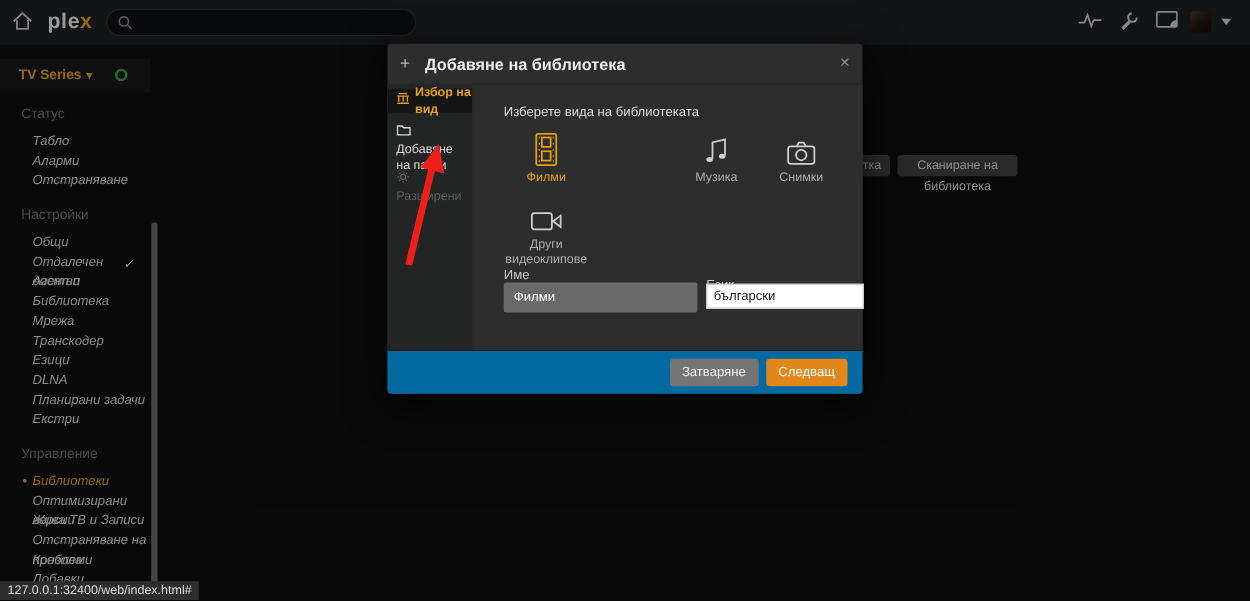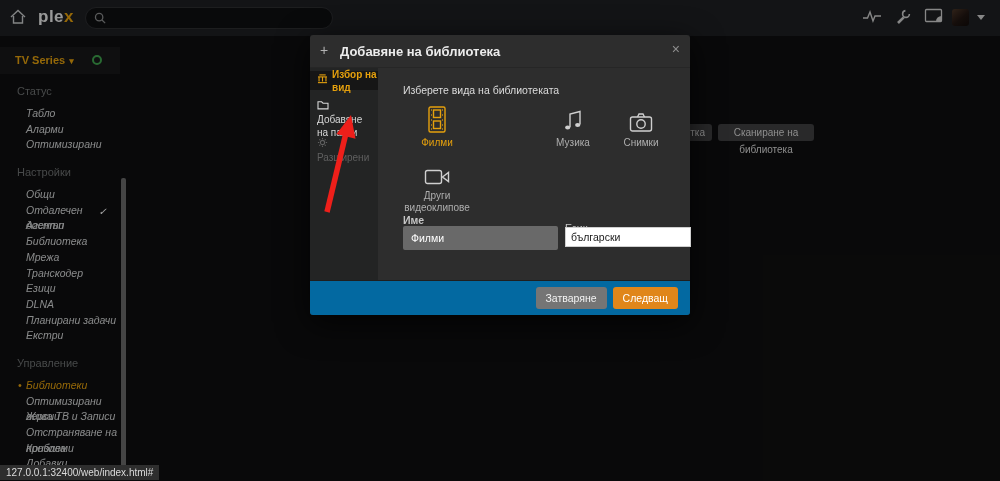--- a/index.html
+++ b/index.html
@@ -64,21 +64,21 @@
   .dlg-body{position:absolute;left:68px;top:33px;width:312px;height:212px;background:#2d2d2d;}
   .dlg-prompt{position:absolute;left:25px;top:16px;font-size:10.5px;color:#dcdcdc;}
   .type{position:absolute;width:68px;text-align:center;font-size:10px;color:#aeaeae;cursor:pointer;}
   .type .ticon{color:#cfcfcf;height:30px;display:flex;align-items:flex-end;justify-content:center;}
   .type .tlabel{margin-top:4px;line-height:12px;}
   .type.selected{color:#e5a00d;}
   .type.selected .ticon{color:#e5a00d;}
   .t0{left:25px;top:35px;} .t1{left:93px;top:35px;} .t2{left:161px;top:35px;} .t3{left:229px;top:35px;}
   .t4{left:25px;top:88px;}
   .fld-label{position:absolute;font-size:10.5px;color:#c7c7c7;}
-  .lbl-name{left:25px;top:146px;font-weight:bold;} .lbl-lang{left:187px;top:154px;}
+  .lbl-name{left:25px;top:146px;} .lbl-lang{left:187px;top:154px;}
   .inp-name{position:absolute;left:25px;top:158px;width:155px;height:24px;background:#696969;border:none;
             border-radius:2px;color:#ffffff;font-size:10.5px;padding-left:8px;outline:none;font-family:"Liberation Sans",sans-serif;}
   .inp-lang{position:absolute;left:187px;top:159px;width:126px;height:20px;background:#ffffff;border:1px solid #cfcfcf;
             color:#1a1a1a;font-size:10.5px;padding-left:5px;outline:none;font-family:"Liberation Sans",sans-serif;}
 
   .dlg-footer{position:absolute;left:0;bottom:0;right:0;height:35px;background:#0369a1;border-top:1px solid #1f1f1f;
               border-radius:0 0 3px 3px;display:flex;justify-content:flex-end;align-items:center;padding-right:12px;gap:6px;}
   .btn{height:22px;border:none;border-radius:3px;font-size:10.5px;padding:0 10px;cursor:pointer;
        font-family:"Liberation Sans",sans-serif;}
   .btn-close{background:#757575;color:#f2f2f2;}
@@ -135,21 +135,21 @@
   <div class="libsel">
     <span>TV Series</span><span class="caret">▾</span>
     <div class="green-dot"></div>
   </div>
 
   <div class="sidebar">
     <div class="side-title">Статус</div>
     <div class="side-items">
       <div class="side-item"><span>Табло</span></div>
       <div class="side-item"><span>Аларми</span></div>
-      <div class="side-item"><span>Оптимизирани</span></div>
+      <div class="side-item"><span>Отстраняване</span></div>
     </div>
     <div class="side-title">Настройки</div>
     <div class="side-items">
       <div class="side-item"><span>Общи</span></div>
       <div class="side-item"><span>Отдалечен достъп</span><span class="check">✓</span></div>
       <div class="side-item"><span>Агенти</span></div>
       <div class="side-item"><span>Библиотека</span></div>
       <div class="side-item"><span>Мрежа</span></div>
       <div class="side-item"><span>Транскодер</span></div>
       <div class="side-item"><span>Езици</span></div>

